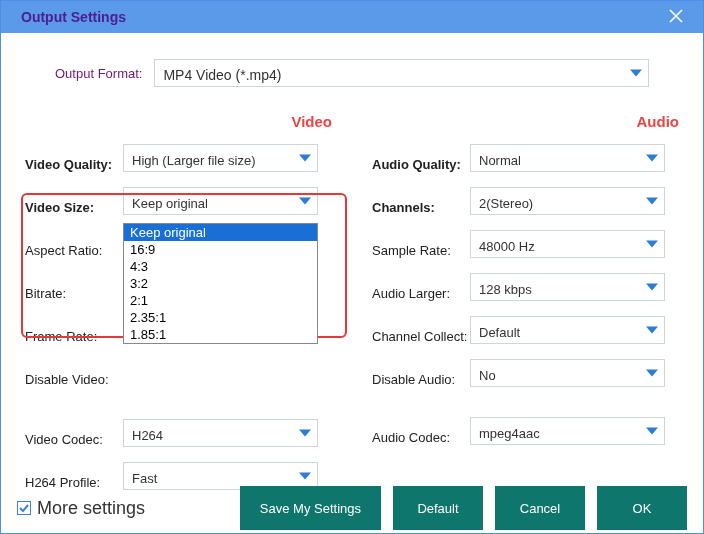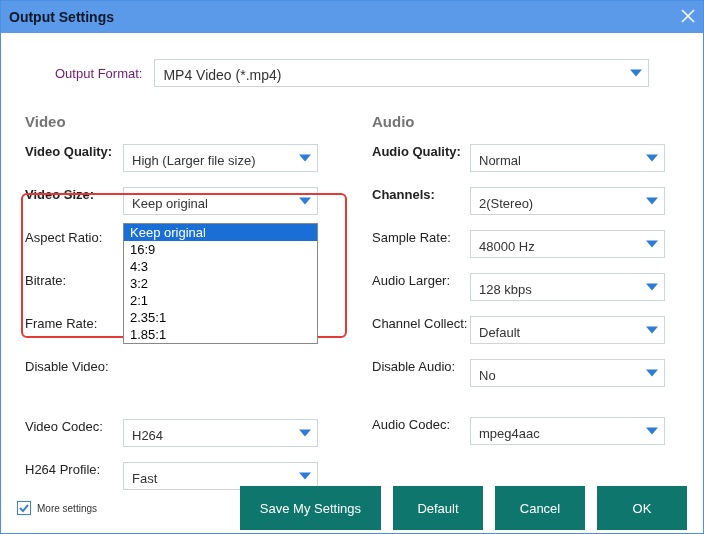--- a/index.html
+++ b/index.html
@@ -1,39 +1,39 @@
 <!DOCTYPE html>
 <html><head>
 <meta charset="utf-8">
 <style>
 * { box-sizing: border-box; margin: 0; padding: 0; font-family: "Segoe UI", Tahoma, sans-serif; }
 body { background: #fff; width: 704px; height: 534px; border: 1px solid #4a8fe3; position: relative; overflow: hidden; }
-.titlebar { background: #5a9ae8; height: 32px; display: flex; align-items: center; padding: 0 8px; color: #0f172a; font-weight: 600; font-size: 14px; justify-content: space-between; }
+.titlebar { background: #5a9ae8; height: 32px; display: flex; align-items: center; padding: 0 20px; color: #4c1d95; font-weight: 600; font-size: 14px; justify-content: space-between; }
 .close-x { width: 14px; height: 14px; stroke: #fff; stroke-width: 1.6; cursor: pointer; }
 .body-area { padding: 20px 24px 0 24px; }
 .topsel { display: flex; align-items: center; gap: 12px; padding: 6px 30px 26px 30px; }
 .topsel label { font-size: 13px; color: #701a75; }
 .select-box { position: relative; background: #fff; border: 1px solid #ccd4dc; height: 28px; display: flex; align-items: center; padding: 4px 28px 0 8px; font-size: 13px; color: #333; cursor: pointer; }
 .select-box.wide { flex: 1; font-size: 14px; }
 .select-box .chev { position: absolute; right: 6px; top: 50%; transform: translateY(-50%); }
 .chev svg { width: 12px; height: 12px; fill: #2d7cd6; display: block; }
 .columns { display: flex; gap: 40px; }
 .col { flex: 1; position: relative; }
-.section-title { font-weight: 700; font-size: 15px; color: #737373; margin-bottom: 14px; }
-.field-row { display: flex; align-items: flex-start; margin-bottom: 15px; height: 28px; }
+.section-title { font-weight: 700; font-size: 15px; color: #ef4444; margin-bottom: 14px; text-align: right; }
+.field-row { display: flex; align-items: flex-end; margin-bottom: 15px; height: 28px; }
 .field-row > label { width: 98px; font-size: 13px; color: #222; font-weight: 600; }
 .field-row > .select-box,
 .field-row > .val-box { width: 195px; }
 .label-plain { font-weight: 400 !important; }
 .redbox { position: absolute; border: 2px solid #e53935; border-radius: 6px; left: -4px; top: 80px; width: 326px; height: 145px; pointer-events: none; }
 .dropdown-list { position: absolute; left: 98px; top: 110px; width: 195px; background: #fff; border: 1px solid #888; z-index: 10; }
 .dropdown-list .item { padding: 1px 6px; font-size: 13px; color: #000000; cursor: pointer; }
 .dropdown-list .item.selected { background: #1a6fd6; color: #fff; }
 .footer { position: absolute; left: 0; right: 0; bottom: 0; height: 50px; display: flex; align-items: center; padding: 0 16px; gap: 12px; }
-.more-settings { display: flex; align-items: center; gap: 6px; font-size: 10px; color: #333; }
+.more-settings { display: flex; align-items: center; gap: 6px; font-size: 18px; color: #333; }
 .more-settings .chk { width: 14px; height: 14px; border: 1px solid #3b82d6; display: inline-flex; align-items: center; justify-content: center; }
 .more-settings .chk svg { width: 10px; height: 10px; stroke: #3b82d6; stroke-width: 2; fill: none; }
 .spacer { flex: 1; }
 .btn { background: #0f766e; color: #fff; border: none; height: 44px; padding: 0 20px; font-size: 13px; border-radius: 0; cursor: pointer; min-width: 90px; }
 </style>
 </head>
 <body>
 
 <div class="titlebar">
   <span>Output Settings</span>

